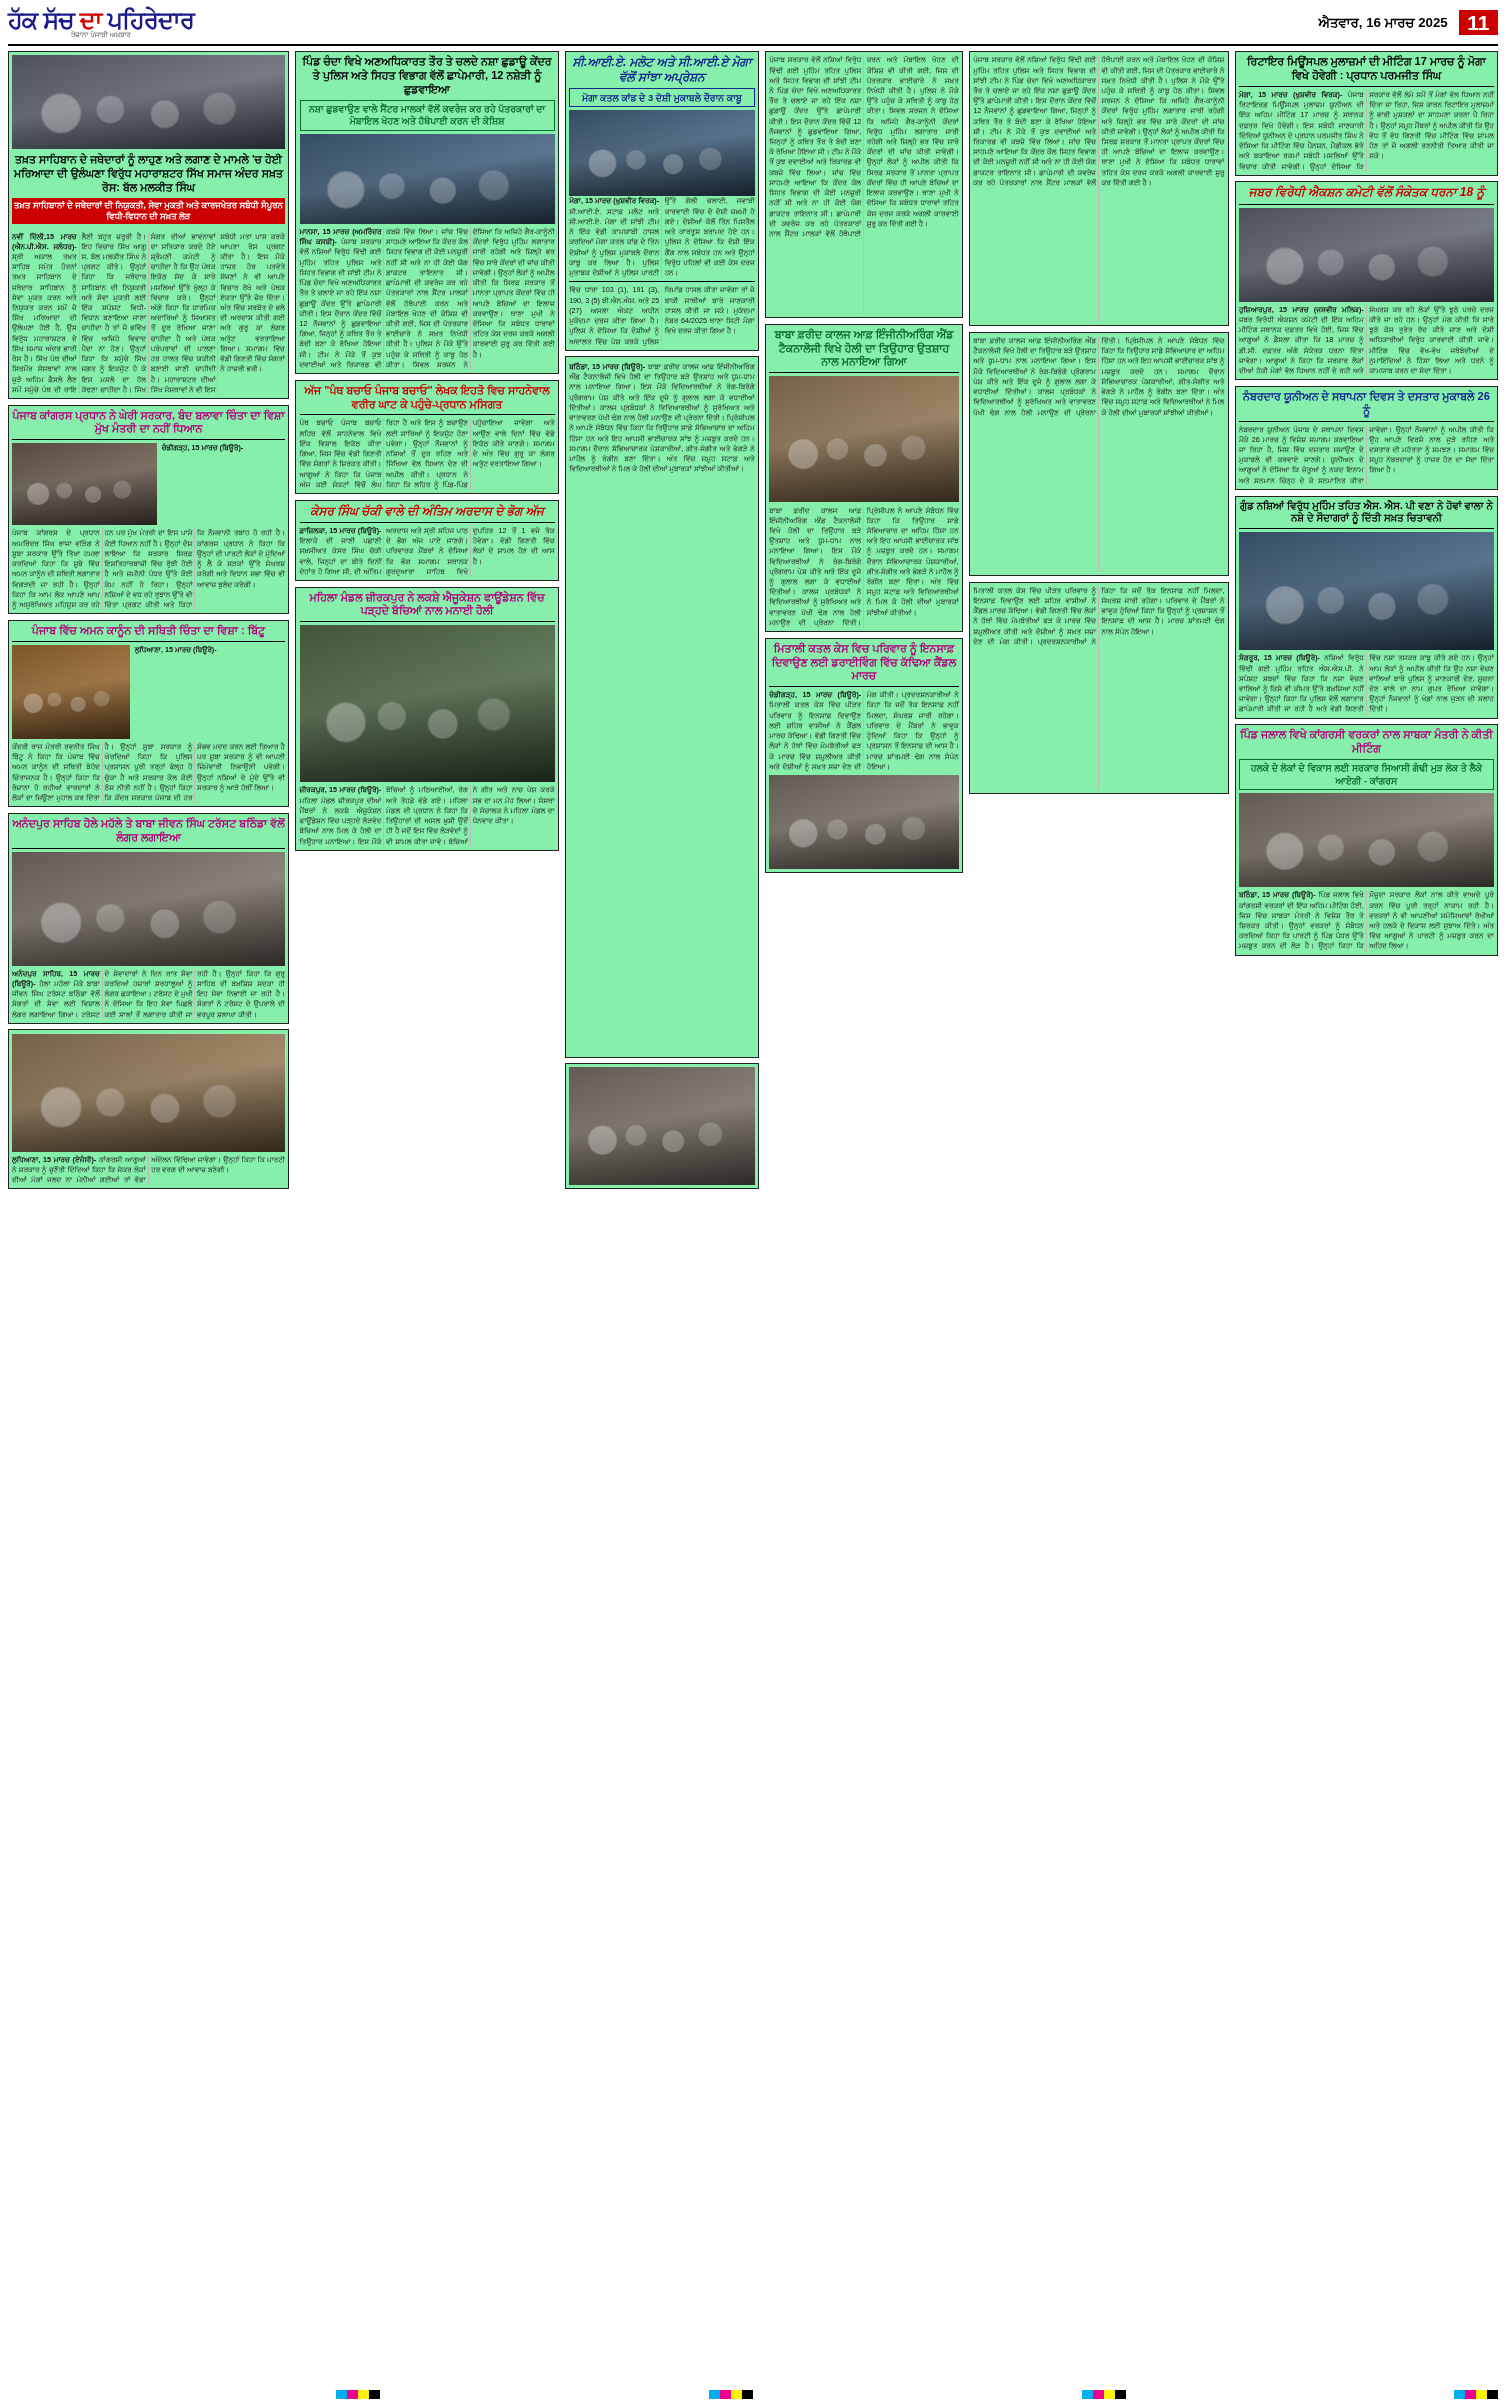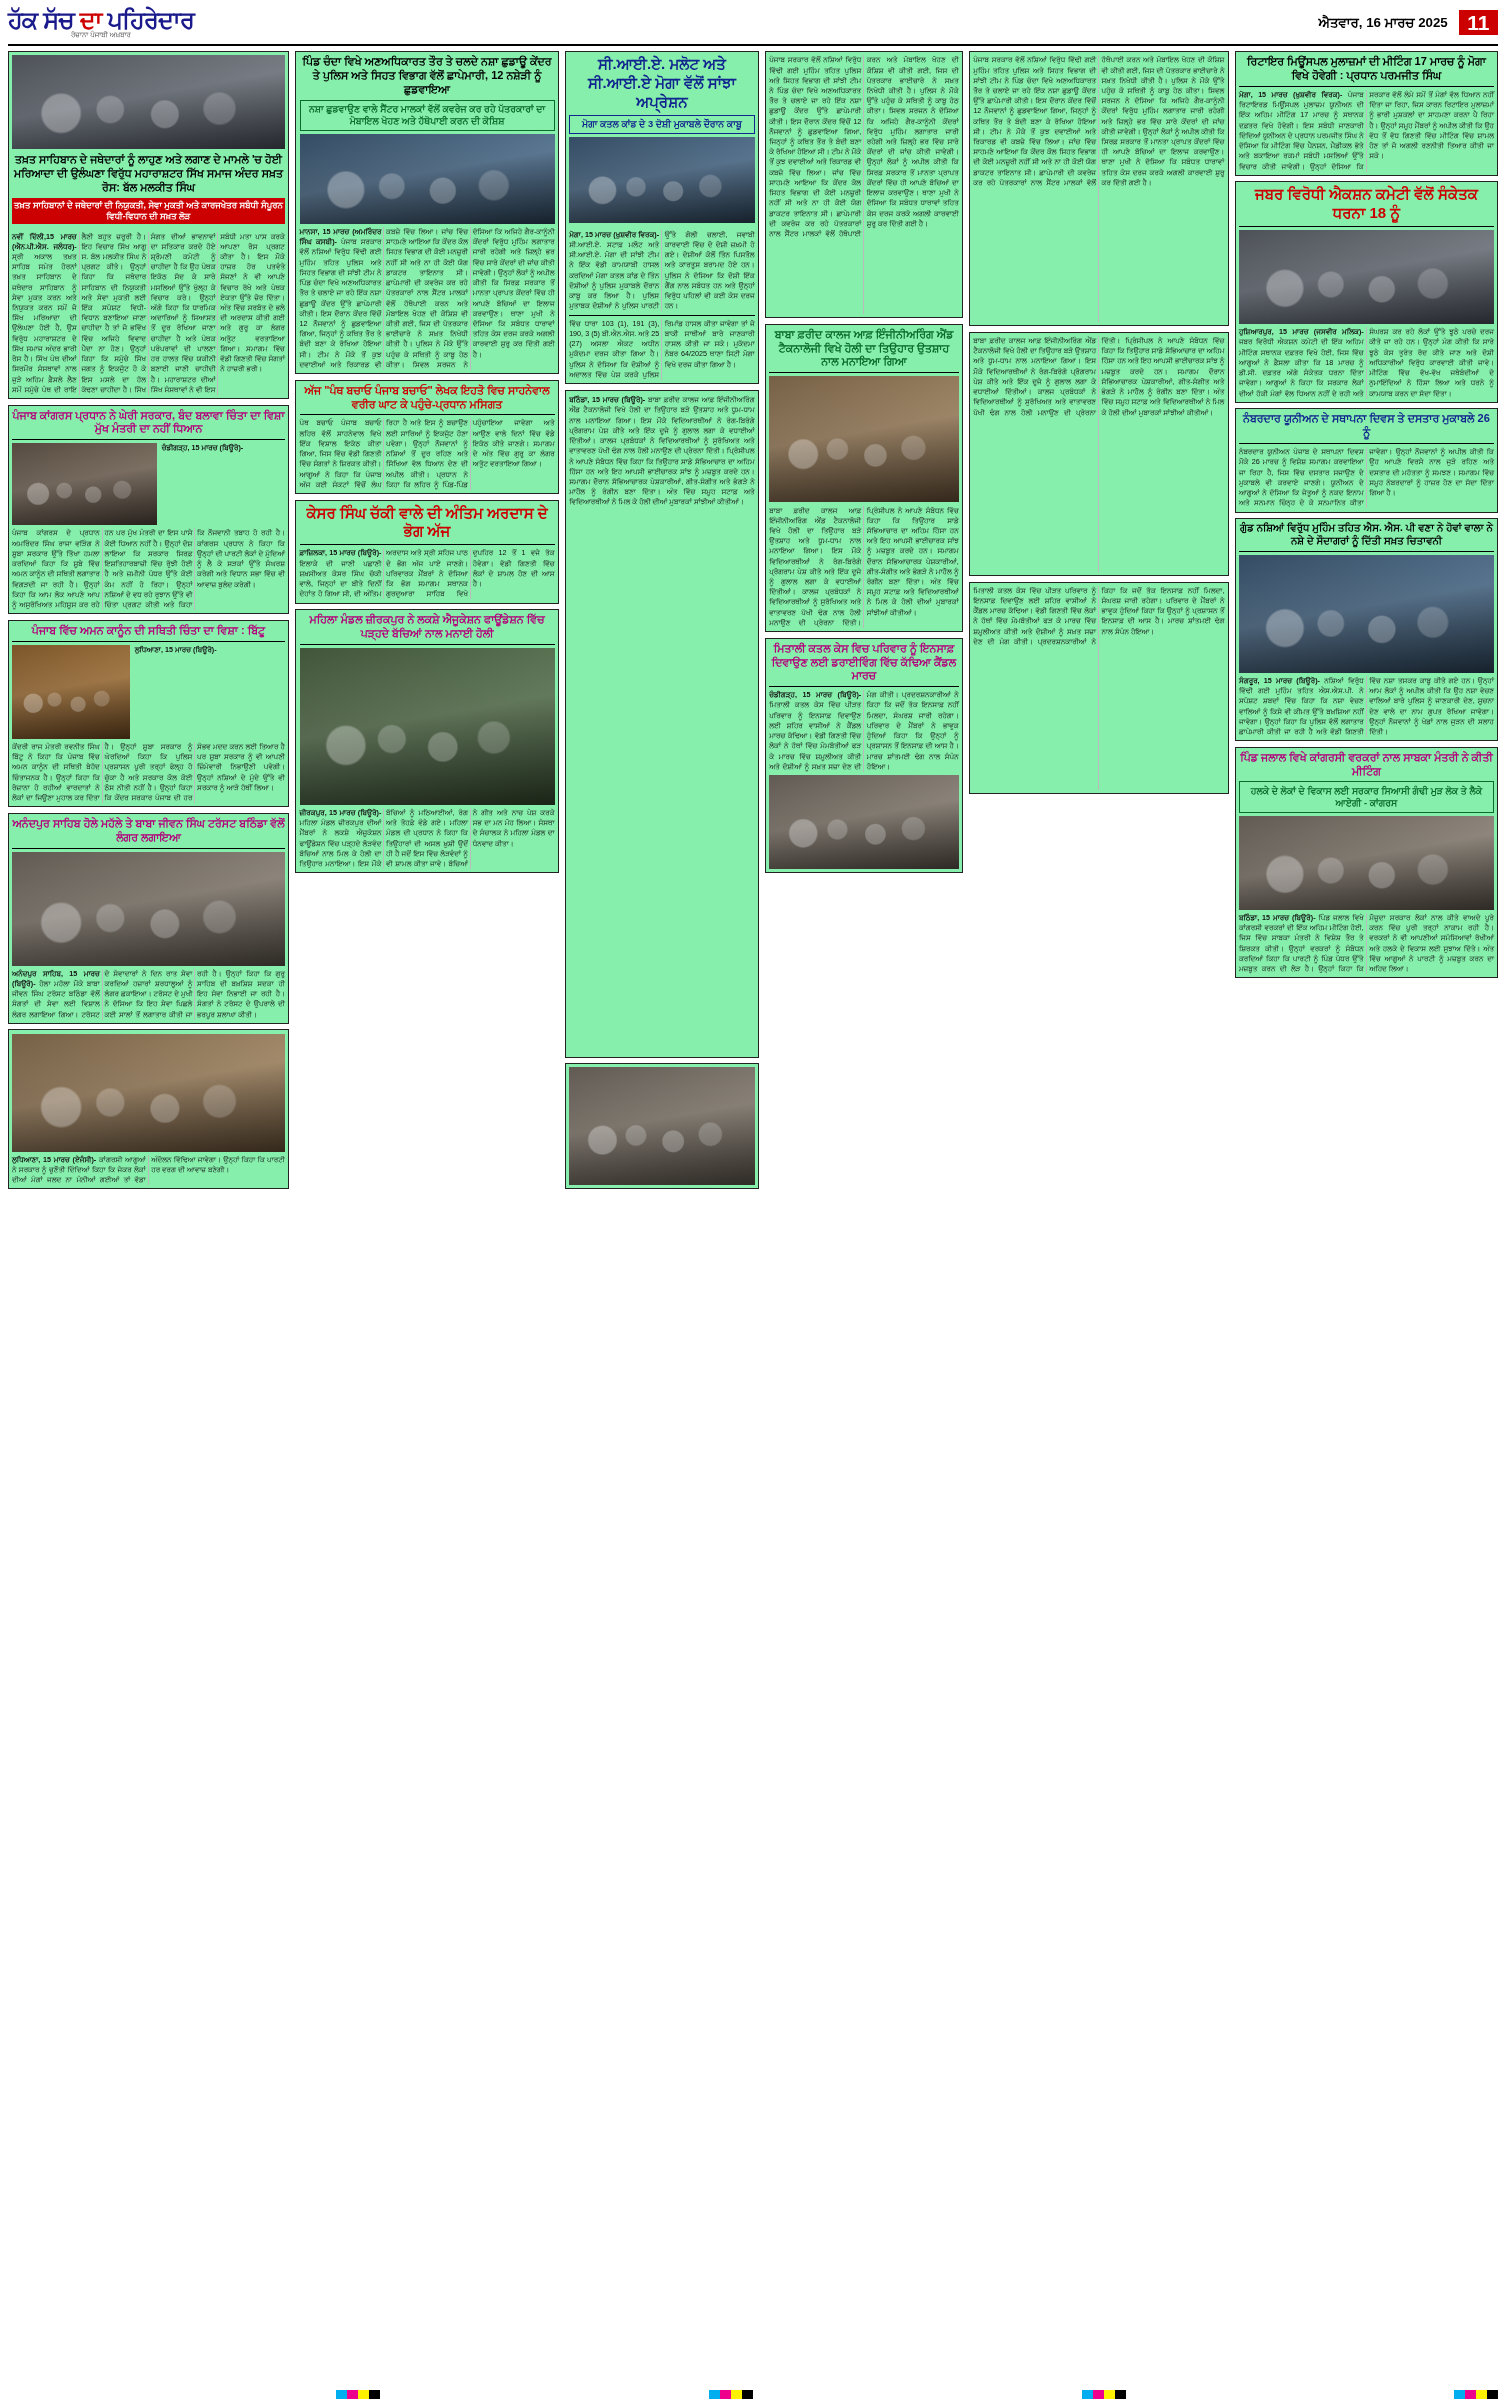--- a/index.html
+++ b/index.html
@@ -35,21 +35,21 @@
   .c6 { width:265px; }
 
   
   .box { border:0.8px solid #222; padding:3.1px; background:#86efac; }
   .hl { font-weight:bold; text-align:center; line-height:1.25; }
   .hl-red { color:#cc0000; }
   .hl-blue { color:#11258e; }
   .hl-grn { color:#0a6b2a; }
   .hl-mag { color:#b3007a; }
   .hl-blk { color:#000; }
-  .h-19 { font-size:15px; }
+  .h-19 { font-size:12px;font-style:italic; }
   .h-17 { font-size:11px; }
   .h-15 { font-size:10.2px; }
 
   .sub { font-size:9.4px; text-align:center; color:#0a6b2a; font-weight:bold;
          border:0.8px solid #0a6b2a; padding:2.4px 3.1px; margin:3.1px 0; line-height:1.3;}
   .sub-blue { color:#11258e; border-color:#11258e; }
   .rule { border-top:0.8px solid #000; margin:3.1px 0; }
 
   
   .photo { width:100%; background:#8a8f96; position:relative; overflow:hidden; }
@@ -206,21 +206,21 @@
       </div>
 
     </div>
 
     <div class="col c3">
 
       <div class="box">
         <div class="hl hl-blue h-19">ਸੀ.ਆਈ.ਏ. ਮਲੋਟ ਅਤੇ ਸੀ.ਆਈ.ਏ ਮੋਗਾ ਵੱਲੋਂ ਸਾਂਝਾ ਅਪ੍ਰੇਸ਼ਨ</div>
         <div class="sub sub-blue">ਮੋਗਾ ਕਤਲ ਕਾਂਡ ਦੇ 3 ਦੋਸ਼ੀ ਮੁਕਾਬਲੇ ਦੌਰਾਨ ਕਾਬੂ</div>
         <div class="photo ph-blue" style="height:86px"></div>
-        <div class="body-txt cols2" style="margin-top:7px">
+        <div class="body-txt cols2" style="margin-top:0">
           <span class="dateline">ਮੋਗਾ, 15 ਮਾਰਚ (ਖੁਸ਼ਵੀਰ ਵਿਰਕ)-</span>
           <span>ਸੀ.ਆਈ.ਏ. ਸਟਾਫ਼ ਮਲੋਟ ਅਤੇ ਸੀ.ਆਈ.ਏ. ਮੋਗਾ ਦੀ ਸਾਂਝੀ ਟੀਮ ਨੇ ਇੱਕ ਵੱਡੀ ਕਾਮਯਾਬੀ ਹਾਸਲ ਕਰਦਿਆਂ ਮੋਗਾ ਕਤਲ ਕਾਂਡ ਦੇ ਤਿੰਨ ਦੋਸ਼ੀਆਂ ਨੂੰ ਪੁਲਿਸ ਮੁਕਾਬਲੇ ਦੌਰਾਨ ਕਾਬੂ ਕਰ ਲਿਆ ਹੈ। ਪੁਲਿਸ ਮੁਤਾਬਕ ਦੋਸ਼ੀਆਂ ਨੇ ਪੁਲਿਸ ਪਾਰਟੀ ਉੱਤੇ ਗੋਲੀ ਚਲਾਈ, ਜਵਾਬੀ ਕਾਰਵਾਈ ਵਿੱਚ ਦੋ ਦੋਸ਼ੀ ਜ਼ਖ਼ਮੀ ਹੋ ਗਏ। ਦੋਸ਼ੀਆਂ ਕੋਲੋਂ ਤਿੰਨ ਪਿਸਤੌਲ ਅਤੇ ਕਾਰਤੂਸ ਬਰਾਮਦ ਹੋਏ ਹਨ। ਪੁਲਿਸ ਨੇ ਦੱਸਿਆ ਕਿ ਦੋਸ਼ੀ ਇੱਕ ਗੈਂਗ ਨਾਲ ਸਬੰਧਤ ਹਨ ਅਤੇ ਉਨ੍ਹਾਂ ਵਿਰੁੱਧ ਪਹਿਲਾਂ ਵੀ ਕਈ ਕੇਸ ਦਰਜ ਹਨ।</span>
         </div>
         <div class="rule"></div>
         <div class="body-txt cols2">ਵਿੱਚ ਧਾਰਾ 103 (1), 191 (3), 190, 3 (5) ਬੀ.ਐਨ.ਐਸ. ਅਤੇ 25 (27) ਅਸਲਾ ਐਕਟ ਅਧੀਨ ਮੁਕੱਦਮਾ ਦਰਜ ਕੀਤਾ ਗਿਆ ਹੈ। ਪੁਲਿਸ ਨੇ ਦੱਸਿਆ ਕਿ ਦੋਸ਼ੀਆਂ ਨੂੰ ਅਦਾਲਤ ਵਿੱਚ ਪੇਸ਼ ਕਰਕੇ ਪੁਲਿਸ ਰਿਮਾਂਡ ਹਾਸਲ ਕੀਤਾ ਜਾਵੇਗਾ ਤਾਂ ਜੋ ਬਾਕੀ ਸਾਥੀਆਂ ਬਾਰੇ ਜਾਣਕਾਰੀ ਹਾਸਲ ਕੀਤੀ ਜਾ ਸਕੇ। ਮੁਕੱਦਮਾ ਨੰਬਰ 64/2025 ਥਾਣਾ ਸਿਟੀ ਮੋਗਾ ਵਿਖੇ ਦਰਜ ਕੀਤਾ ਗਿਆ ਹੈ।</div>
       </div>
 
       <div class="box" style="flex:1">
         <div class="body-txt" style="margin-top:1.6px">
           <span class="dateline">ਬਠਿੰਡਾ, 15 ਮਾਰਚ (ਬਿਊਰੋ)-</span>

